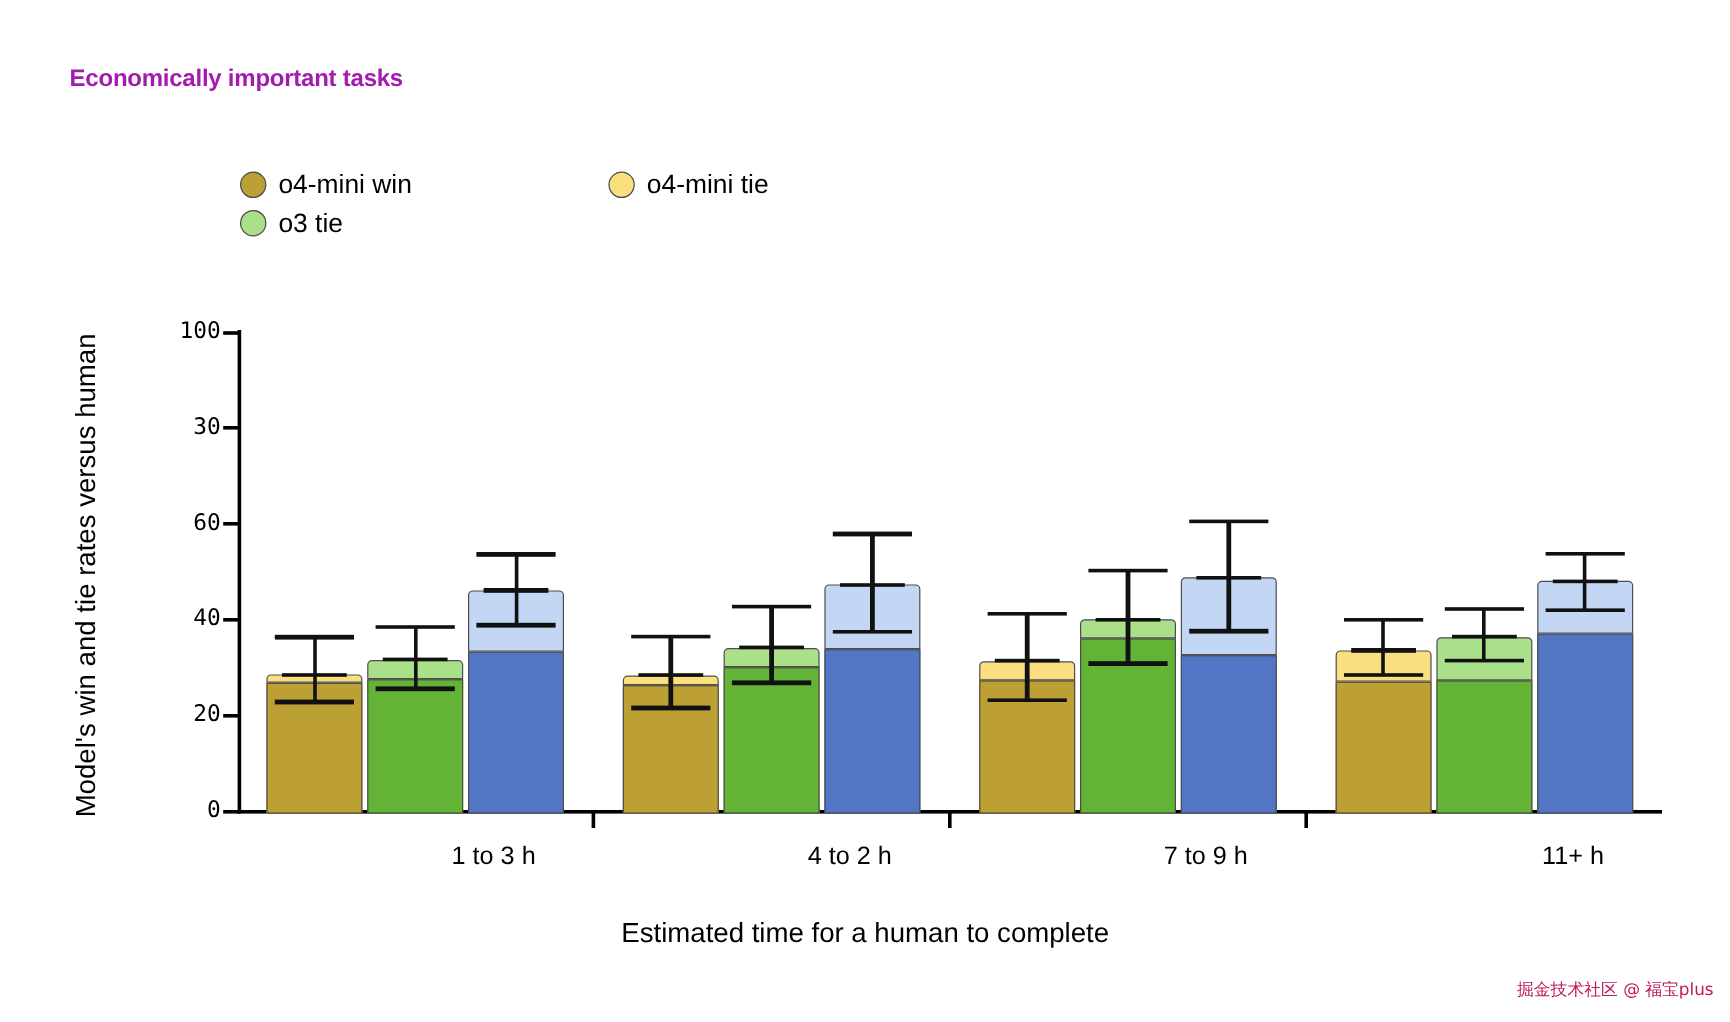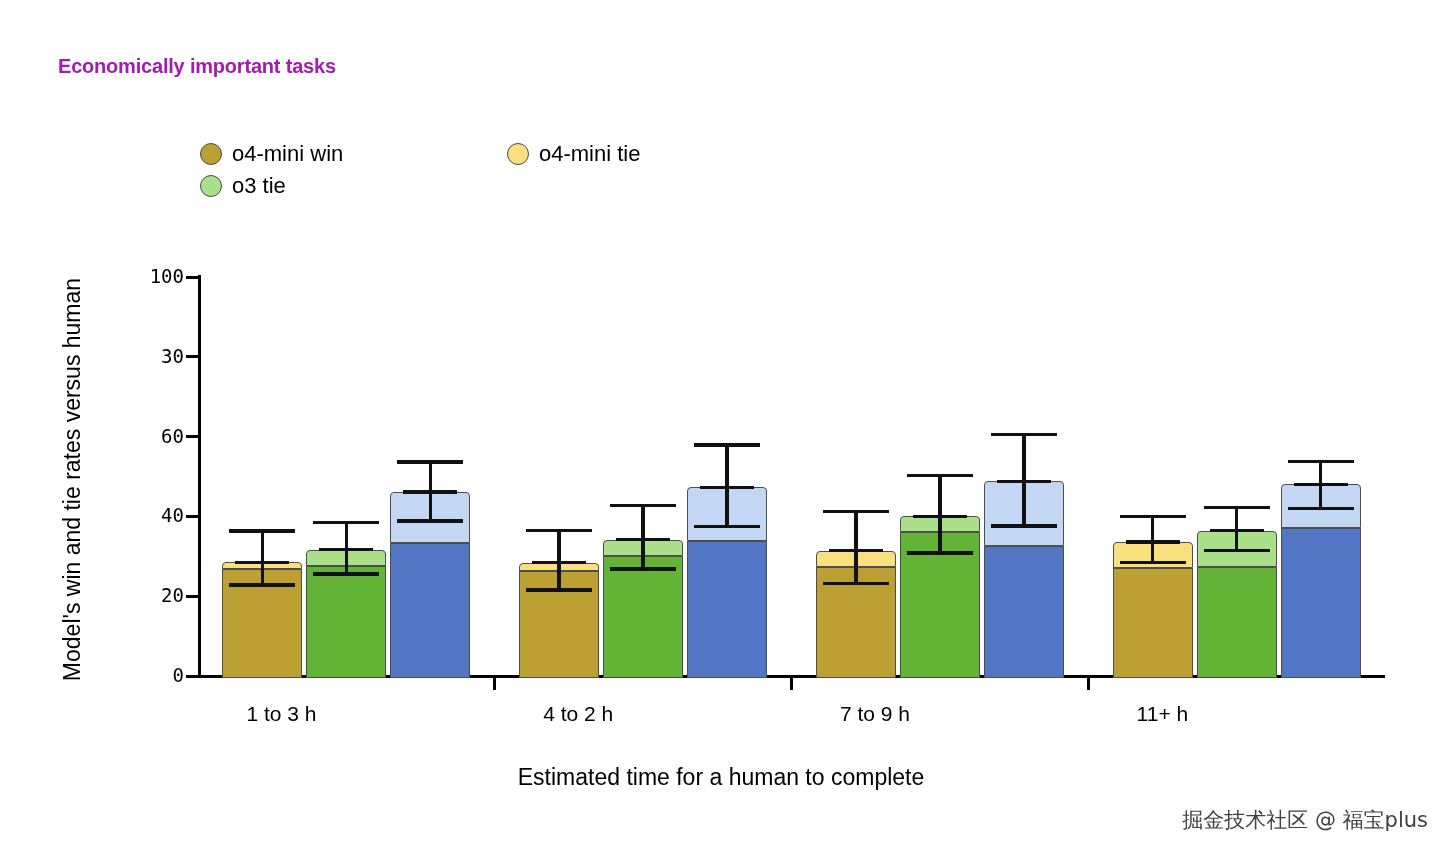--- a/index.html
+++ b/index.html
@@ -86,21 +86,21 @@
   .x-tick {
     position: absolute;
     top: 677px;
     width: 3px; height: 13px;
     background: #000000;
   }
   .x-tick-label {
     position: absolute;
     top: 703px;
     width: 200px;
-    text-align: left;
+    text-align: right;
     font-size: 21px;
     color: #000000;
     line-height: 1;
   }
   #x-axis-title {
     position: absolute;
     left: 0; top: 764px;
     width: 1442px;
     text-align: center;
     font-size: 23px;
@@ -131,22 +131,22 @@
     background: #111111;
   }
   .errbar-cap {
     position: absolute;
     height: 3.4px;
     background: #111111;
   }
   #watermark {
     position: absolute;
     right: 14px; bottom: 18px;
-    font-size: 21px;
-    color: #404040;
+    font-size: 14px;
+    color: #be185d;
     white-space: nowrap;
     font-family: "DejaVu Sans", sans-serif;
   }
 </style>
 </head>
 <body>
 
 <div id="root">
 
   <div id="chart-title">Economically important tasks</div>

